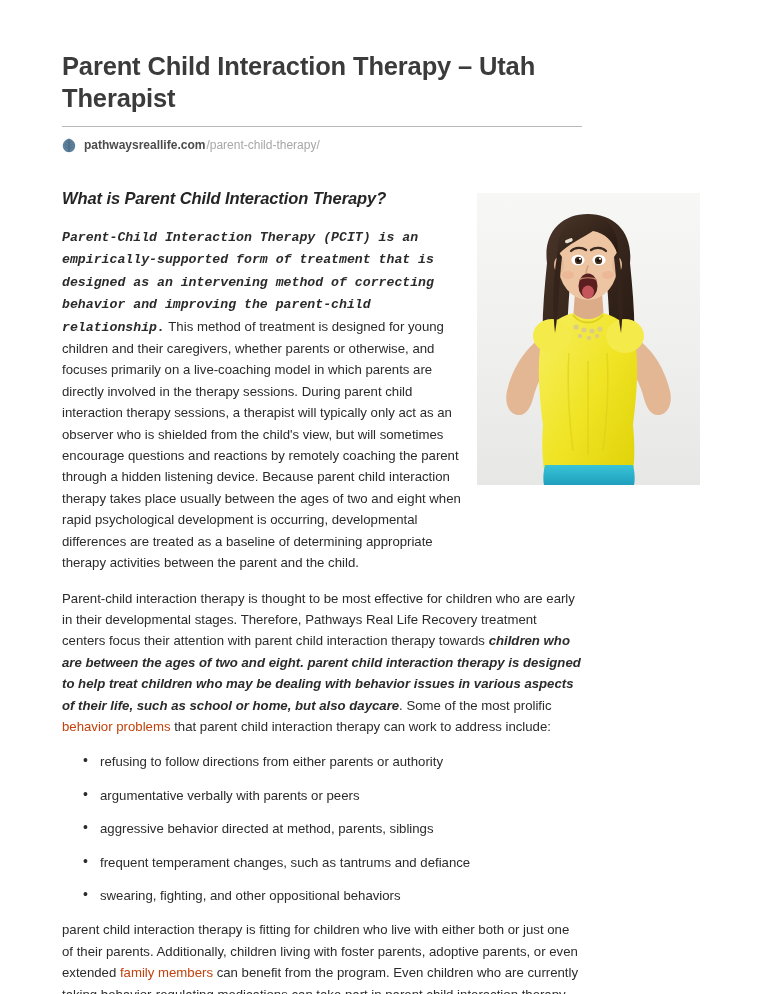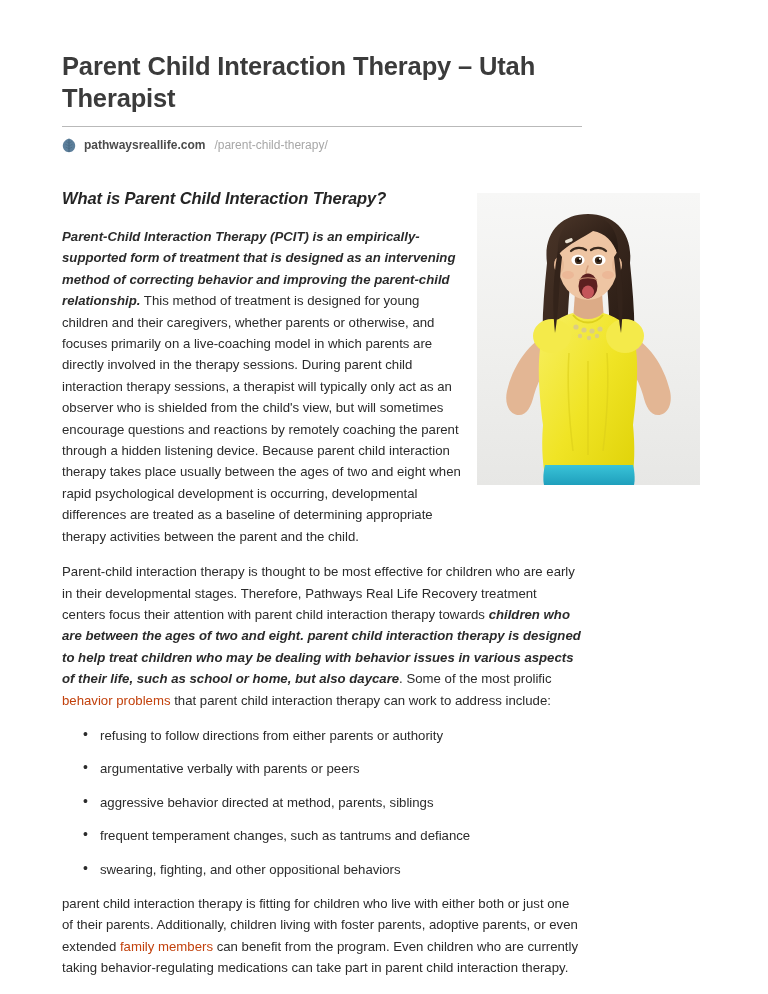--- a/index.html
+++ b/index.html
@@ -61,21 +61,21 @@
     display: block;
   }
 
   .source-domain {
     font-weight: bold;
     color: #4c4c4c;
   }
 
   .source-path {
     color: #a7a7a7;
-    margin-left: 9px;
+    margin-left: 1px;
   }
 
   
   h2.section-heading {
     margin: 0;
     font-size: 16.5px;
     line-height: 25px;
     font-weight: bold;
     color: #252525;
     letter-spacing: -0.1px;
@@ -89,21 +89,21 @@
     margin: 0;
     font-size: 13.2px;
     line-height: 21.4px;
     color: #2b2b2b;
   }
 
   .p-intro       { padding-top: 15px; width: 400px; }
   .p-candidates  { padding-top: 14px; }
   .p-fitting     { padding-top: 13px; }
 
-  strong.lead    { font-weight: bold; font-style: italic; }
+  strong.lead    { font-weight: bold; font-style: italic; font-family: Liberation Mono, monospace; }
   em.bold-em     { font-weight: bold; font-style: italic; }
 
   a.inline-link {
     color: #c2410c;
     text-decoration: none;
   }
 
   
   .figure {
     position: absolute;

